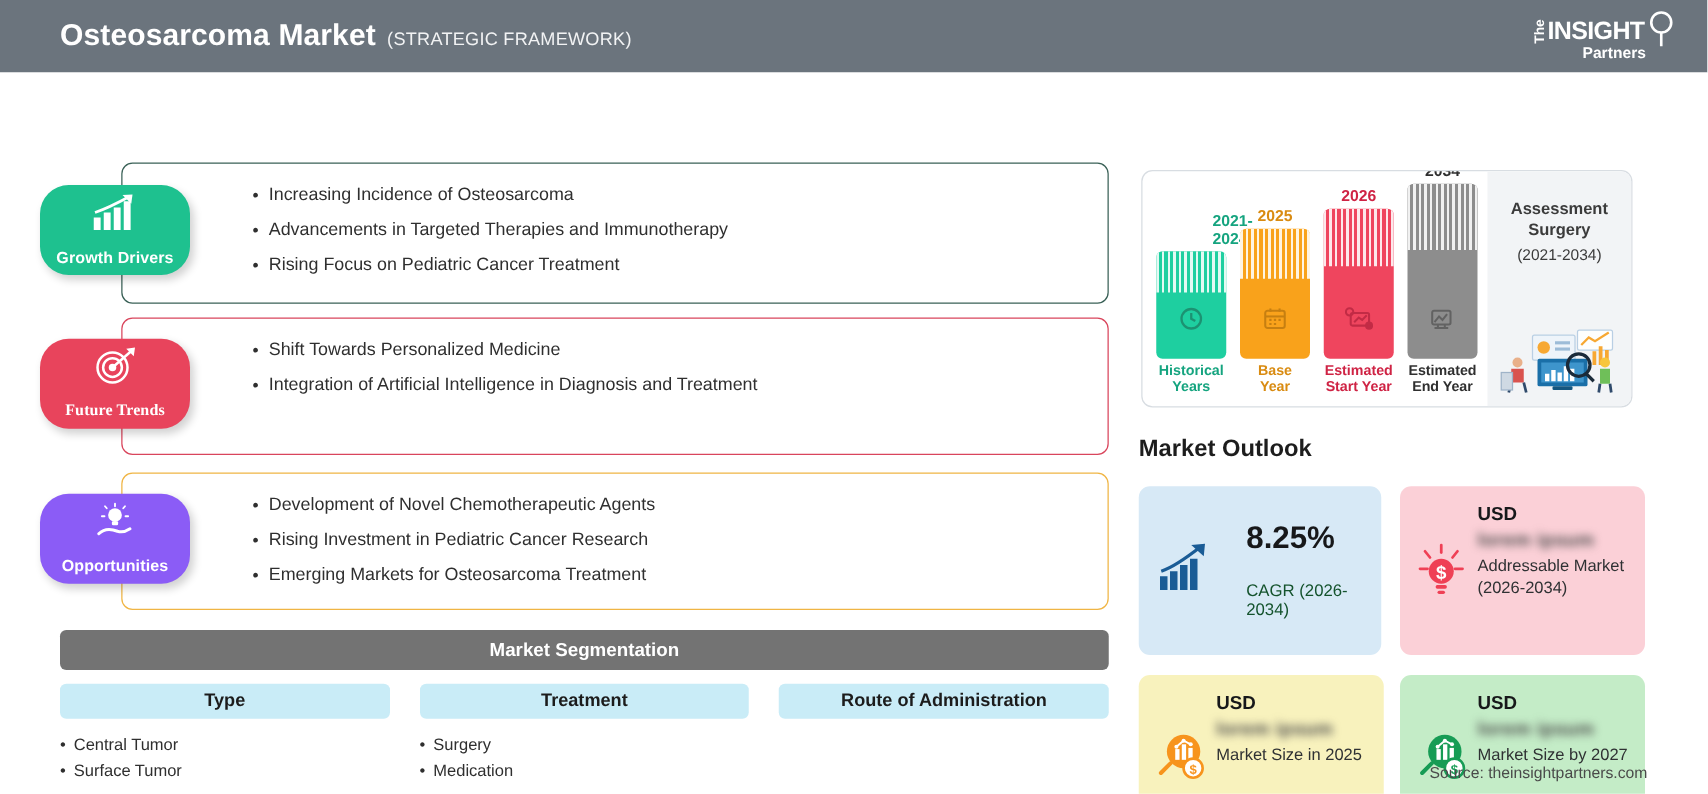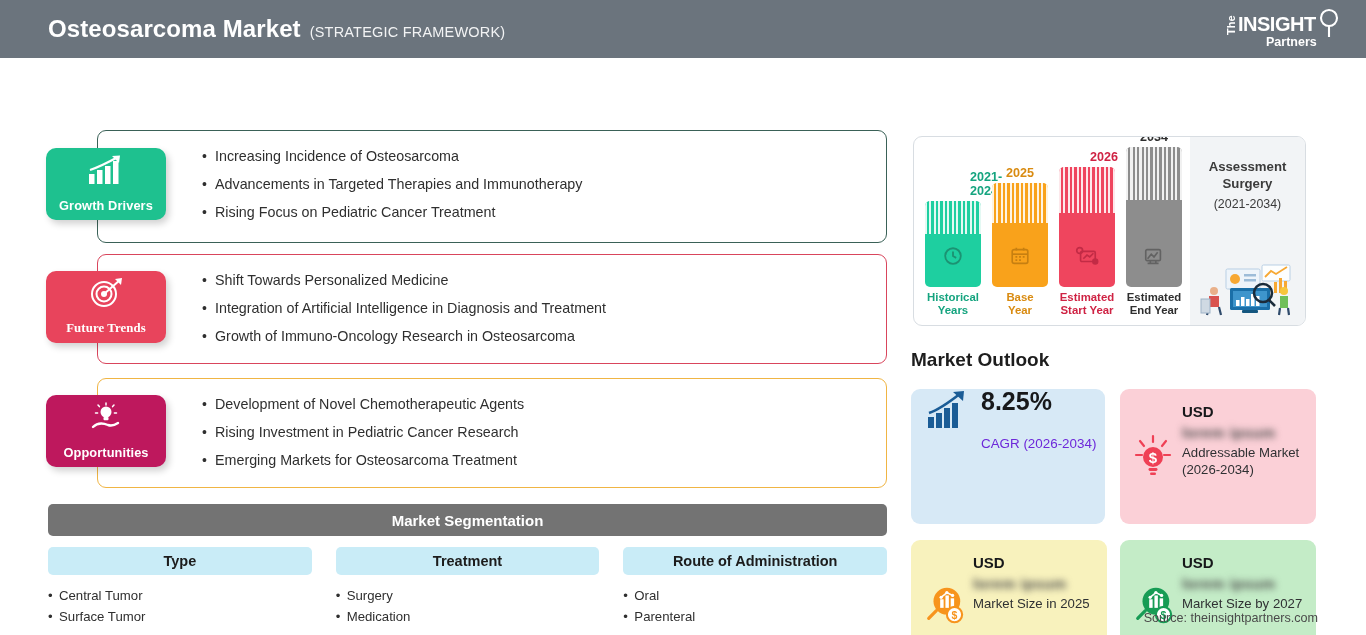--- a/index.html
+++ b/index.html
@@ -41,31 +41,31 @@
   .panel li {
     font-size:14.3px; color:#2f2f2f; line-height:28px;
     position:relative; padding-left:13px; white-space:nowrap;
   }
   .panel li:before {
     content:"•"; position:absolute; left:0; top:0; color:#2f2f2f; font-size:14px;
   }
 
   
   .badge {
-    position:absolute; left:46px; width:120px; height:72px;
-    border-radius:10px; color:#fff;
+    position:absolute; left:32px; width:120px; height:72px;
+    border-radius:23px; color:#fff;
     display:flex; flex-direction:column; align-items:center; justify-content:flex-end;
     padding-bottom:7px;
     box-shadow:3px 4px 7px rgba(0,0,0,.18);
   }
   .badge-label { font-size:12.8px; font-weight:bold; letter-spacing:.1px; }
   .badge-icon { position:absolute; top:6px; left:50%; transform:translateX(-50%); }
   .badge.green  { top:90px;  background:#1ec18f; }
   .badge.red    { top:213px; background:#e8445c;font-family:Liberation Serif, serif; }
-  .badge.orange { top:337px; background:#be185d; }
+  .badge.orange { top:337px; background:#8b5cf6; }
 
   
   .seg-header {
     position:absolute; left:48px; top:446px; width:839px; height:32px;
     background:#737373; border-radius:5px;
     display:flex; align-items:center; justify-content:center;
   }
   .seg-header span { color:#fff; font-weight:bold; font-size:15px; }
 
   .seg-cols { position:absolute; left:48px; top:489px; width:839px; display:flex; gap:24px; }
@@ -113,23 +113,23 @@
   .assess-range { font-size:12.4px; color:#3b3b3b; margin-top:5px; }
   .assess-illu { position:absolute; bottom:4px; left:50%; transform:translateX(-50%); }
 
   
   .outlook-title {
     position:absolute; left:911px; top:291px;
     font-size:19px; font-weight:bold; color:#1d1d1d;
   }
   .card { position:absolute; border-radius:9px; }
   .card-cagr { left:911px; top:331px; width:194px; height:135px; background:#d7e9f6;
-               display:flex; align-items:flex-start; gap:10px; padding-left:14px; }
+               display:flex; align-items:center; gap:26px; padding-left:14px; }
   .cagr-value { font-size:25px; font-weight:bold; color:#17181a; line-height:1; }
-  .cagr-label { font-size:13.4px; color:#6d28d9; margin-top:22px; }
+  .cagr-label { font-size:13.4px; color:#14532d; margin-top:22px; }
 
   .card-side { width:196px; padding:14px 13px 10px 62px; }
   .card-pink   { left:1120px; top:331px; height:135px; background:#fbd0d7; }
   .card-yellow { left:911px;  top:482px; height:116px; background:#f8f2bd; }
   .card-green  { left:1120px; top:482px; height:116px; background:#c4ecc7; }
   .card-usd { font-size:15px; font-weight:bold; color:#17181a; }
   .card-blur {
     font-size:15px; font-weight:bold; color:#4a4a4a;
     filter:blur(3.6px); margin:4px 0 3px; letter-spacing:.4px;
   }
@@ -180,21 +180,20 @@
         <path d="M27 2 L35 1.5 L34 9 Z" fill="#fff"></path>
       </svg>
     </span>
     <span class="badge-label">Growth Drivers</span>
   </div>
 
   <div class="panel red">
     <ul>
       <li>Shift Towards Personalized Medicine</li>
       <li>Integration of Artificial Intelligence in Diagnosis and Treatment</li>
-      <li>Growth of Immuno-Oncology Research in Osteosarcoma</li>
     </ul>
   </div>
   <div class="badge red">
     <span class="badge-icon">
       <svg width="42" height="32" viewBox="0 0 42 32">
         <circle cx="19" cy="17" r="12" fill="none" stroke="#fff" stroke-width="2"></circle>
         <circle cx="19" cy="17" r="7.5" fill="none" stroke="#fff" stroke-width="2"></circle>
         <circle cx="19" cy="17" r="3" fill="#fff"></circle>
         <path d="M19 17 L35 3" stroke="#fff" stroke-width="2" fill="none"></path>
         <path d="M30 2 L37 1 L36 8 Z" fill="#fff"></path>
@@ -241,24 +240,20 @@
     </div>
     <div class="seg-col">
       <div class="seg-col-head">Treatment</div>
       <ul>
         <li>Surgery</li>
         <li>Medication</li>
       </ul>
     </div>
     <div class="seg-col">
       <div class="seg-col-head">Route of Administration</div>
-      <ul>
-        <li>Oral</li>
-        <li>Parenteral</li>
-      </ul>
     </div>
   </div>
 
   <div class="assess">
     <div class="assess-bars">
 
       <div class="bar-group" style="left:8px;">
         <div class="bar-year" style="color:#15a47f;margin-left:48px;">2021-2024</div>
         <div class="bar" style="height:86px;background:#1ecfa0;">
           <div class="bar-stripes"></div>
@@ -289,21 +284,21 @@
             </svg>
           </span>
         </div>
         <div class="bar-caption" style="color:#d98b11;">
           <span>Base</span><br>
           <span>Year</span>
         </div>
       </div>
 
       <div class="bar-group" style="left:142px;">
-        <div class="bar-year" style="color:#cf2344;text-align:right;">2026</div>
+        <div class="bar-year" style="color:#cf2344;">2026</div>
         <div class="bar" style="height:120px;background:#ef455e;">
           <div class="bar-stripes"></div>
           <span class="bar-icon">
             <svg width="24" height="22" viewBox="0 0 26 24" fill="none" stroke="#8c0c28" stroke-width="1.8">
               <rect x="6" y="7" width="16" height="11" rx="1.5"></rect>
               <path d="M9 15 L13 11 L16 13 L20 9"></path>
               <circle cx="5" cy="6" r="3.2"></circle>
                 <circle cx="22" cy="18" r="2.6" fill="#8c0c28"></circle>
             </svg>
           </span>

